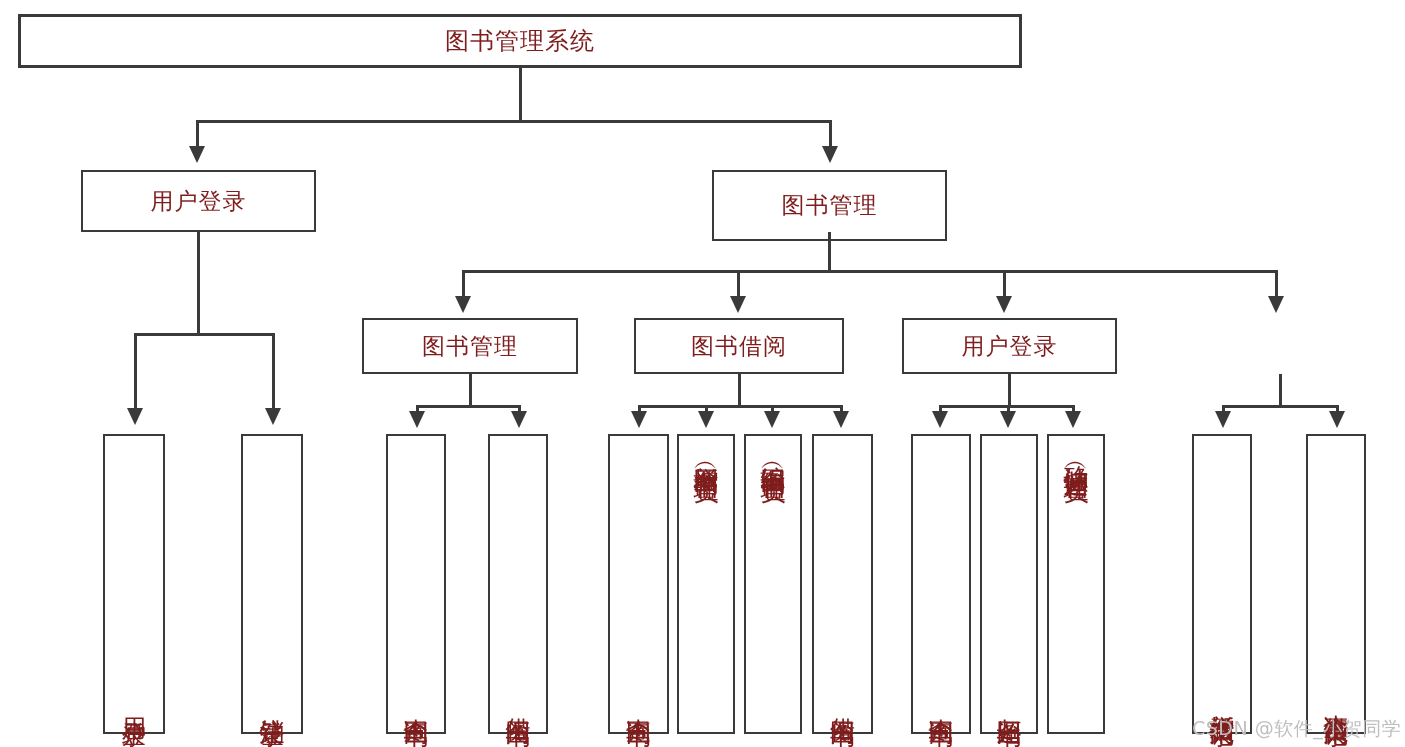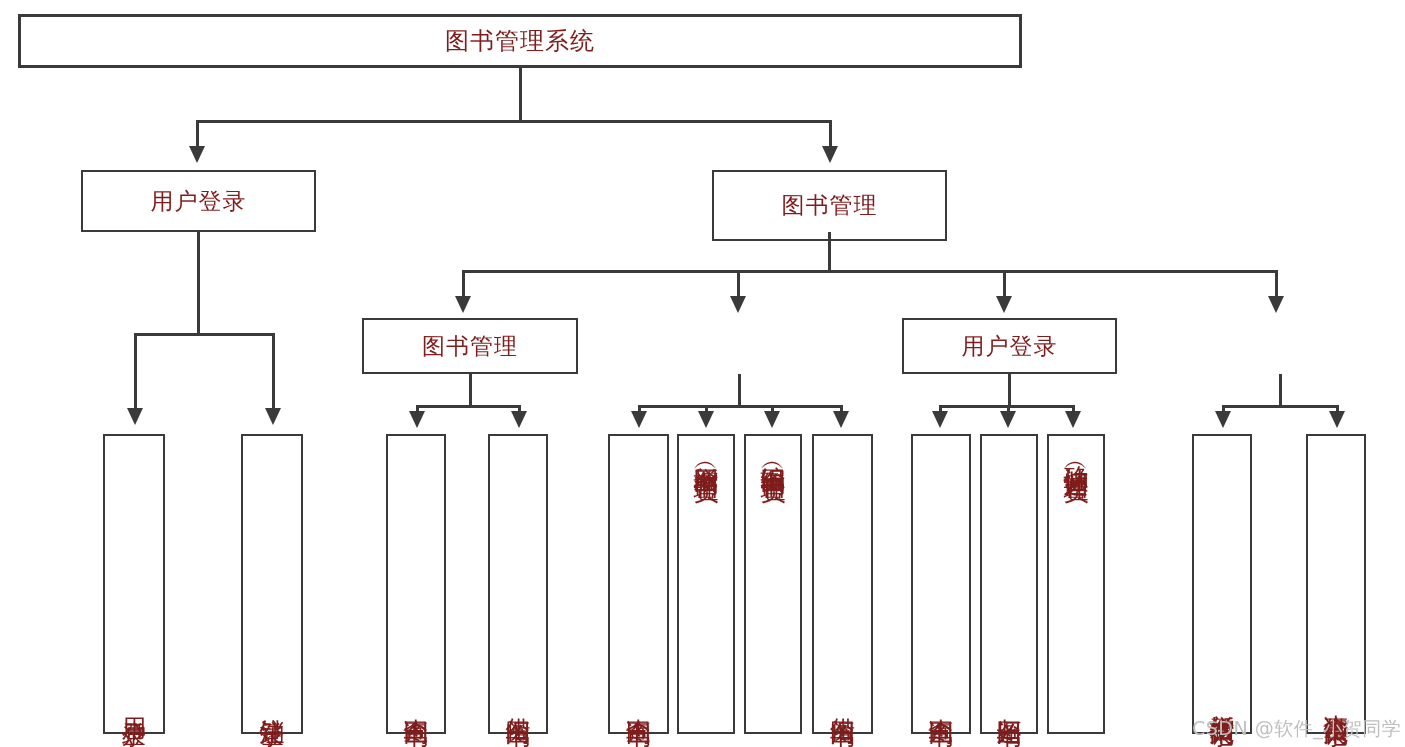--- a/index.html
+++ b/index.html
@@ -71,20 +71,23 @@
   <div class="ln v" style="left:1275px;top:270px;height:28px;"></div>
   <div class="arw" style="left:455px;top:296px;"></div>
   <div class="arw" style="left:730px;top:296px;"></div>
   <div class="arw" style="left:996px;top:296px;"></div>
   <div class="arw" style="left:1268px;top:296px;"></div>
 
   <div class="node h-node" style="left:362px;top:318px;width:216px;height:56px;">
     <span class="h-label">图书管理</span>
   </div>
 
+  <div class="node h-node" style="left:634px;top:318px;width:210px;height:56px;">
+    <span class="h-label">图书借阅</span>
+  </div>
 
   <div class="node h-node" style="left:902px;top:318px;width:215px;height:56px;">
     <span class="h-label">用户登录</span>
   </div>
 
 
   <div class="ln v" style="left:469px;top:374px;height:31px;"></div>
   <div class="ln h" style="left:416px;top:405px;width:105px;"></div>
   <div class="ln v" style="left:416px;top:405px;height:8px;"></div>
   <div class="ln v" style="left:518px;top:405px;height:8px;"></div>

